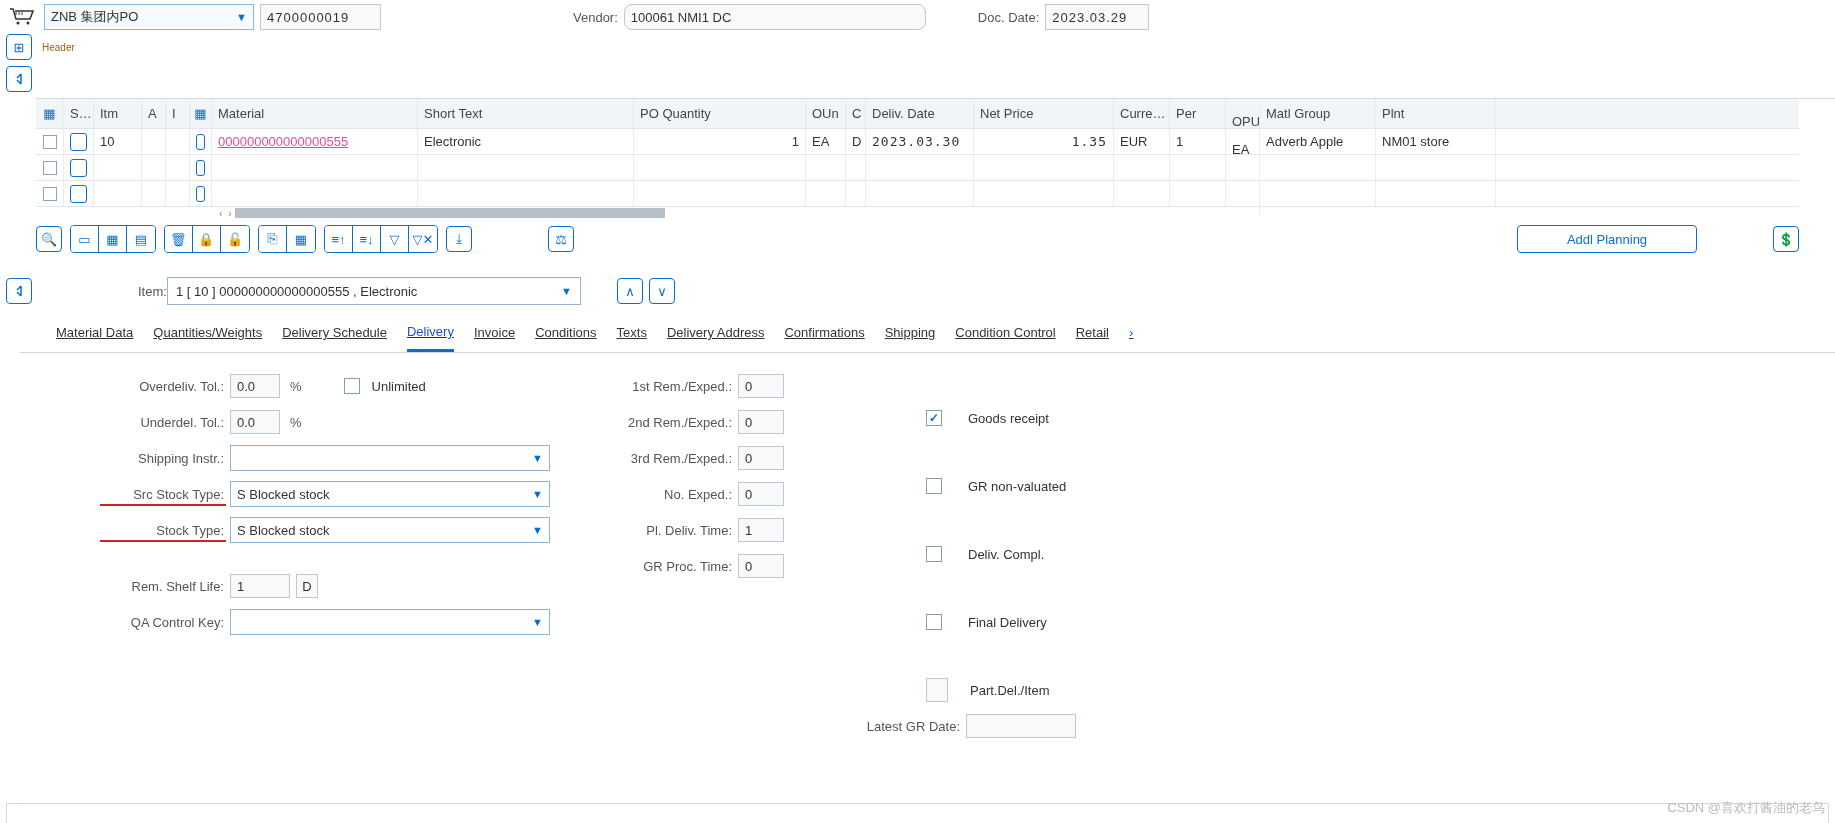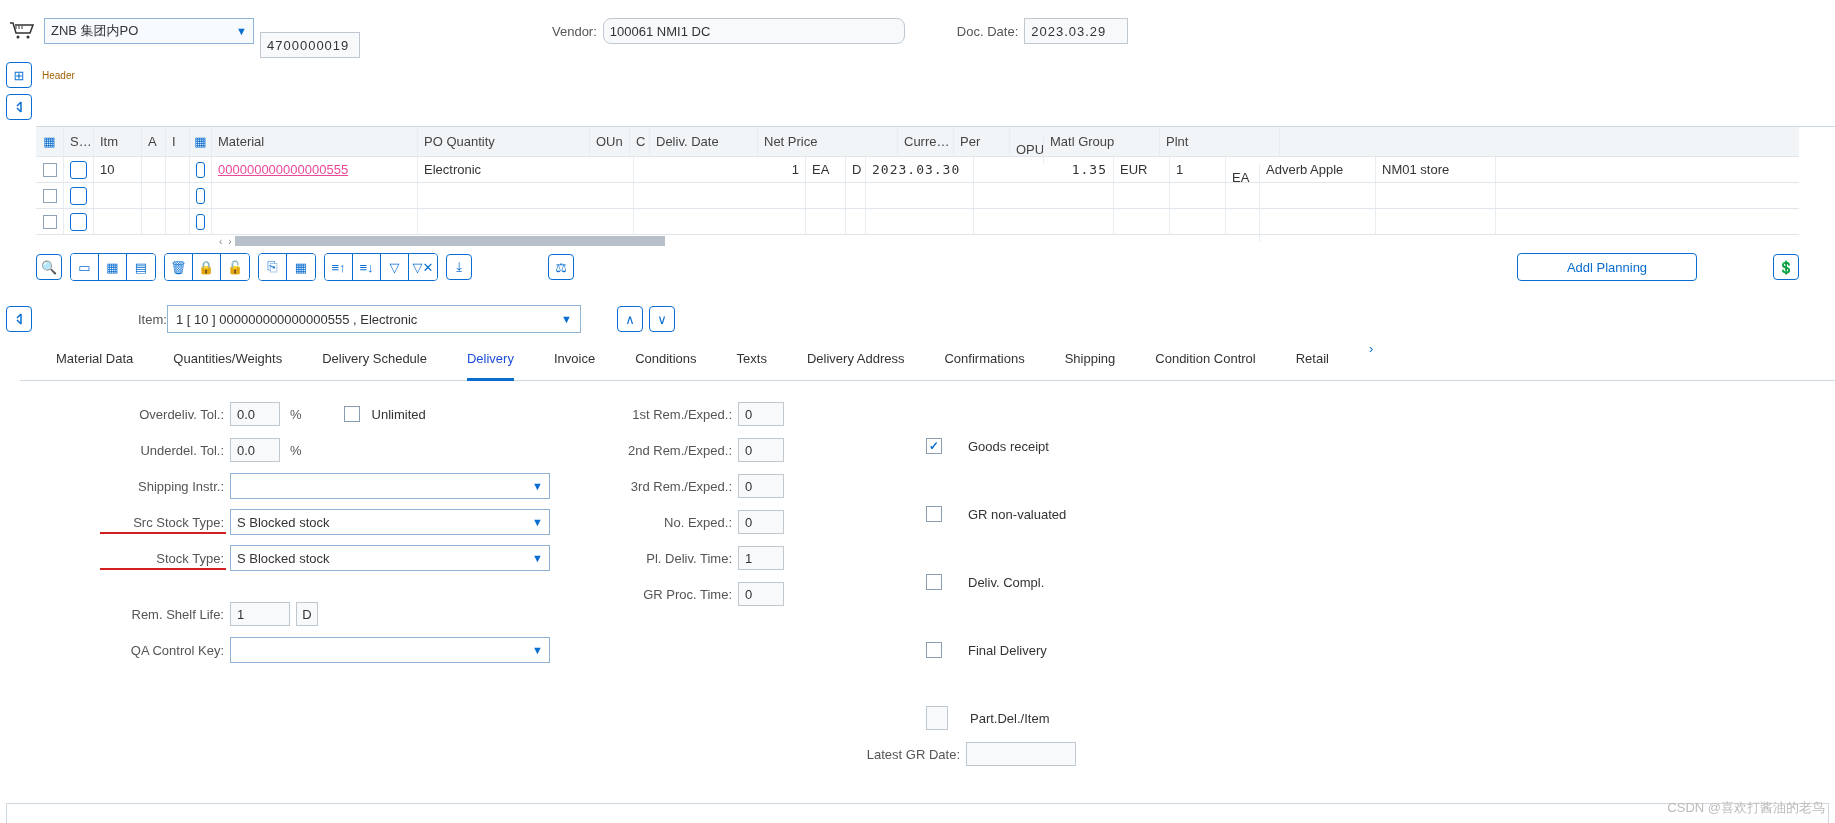--- a/index.html
+++ b/index.html
@@ -2,21 +2,21 @@
 <html><head>
 <meta charset="utf-8">
 <style>
 * { box-sizing: border-box; margin: 0; padding: 0; font-family: Arial, "Microsoft YaHei", sans-serif; font-size: 13px; }
 body { background: #fff; color: #333; width: 1835px; }
 .hdr-row { display: flex; align-items: center; padding: 4px 6px; gap: 6px; }
 .cart-icon { width: 32px; height: 24px; display: flex; align-items: center; justify-content: center; }
 .doctype-sel { display: flex; align-items: center; justify-content: space-between; width: 210px; height: 26px; border: 1px solid #8fb4d6; background: #f7fbff; padding: 0 6px; }
 .chev { color: #0a6ed1; font-size: 11px; }
 .txt-input { height: 26px; border: 1px solid #bfc7d0; background: #f7f9fb; padding: 0 6px; display: flex; align-items: center; }
-.po-num { width: 100px; font-family: monospace; letter-spacing: 1px; margin-top: 28px; }
+.po-num { width: 121px; font-family: monospace; letter-spacing: 1px; }
 .hdr-label { color: #555; }
 .vendor-box { width: 302px; border-radius: 8px; }
 .docdate-box { width: 104px; font-family: monospace; letter-spacing: 1px; }
 .icon-btn { width: 26px; height: 26px; border: 1px solid #0a6ed1; border-radius: 4px; color: #0a6ed1; display: flex; align-items: center; justify-content: center; background: #fff; cursor: pointer; font-size: 13px; }
 .hdr-sub { display: flex; align-items: center; padding: 0 6px; gap: 10px; }
 .hdr-text { font-size: 10px; color: #a16207; }
 
 
 .tbl-wrap { margin: 6px 0 0 36px; border-top: 1px solid #d0d8e0; }
 .tbl { display: flex; flex-direction: column; width: calc(100% - 36px); }
@@ -58,21 +58,21 @@
 .tool-group .ti:last-child { border-right: none; }
 .addl-btn { width: 180px; height: 28px; border: 1px solid #0a6ed1; border-radius: 4px; color: #0a6ed1; background: #fff; display: flex; align-items: center; justify-content: center; cursor: pointer; }
 .spacer { flex: 1; }
 
 
 .item-row { display: flex; align-items: center; padding: 18px 6px 8px 6px; }
 .item-sel { width: 414px; height: 28px; border: 1px solid #8fb4d6; display: flex; align-items: center; justify-content: space-between; padding: 0 8px; background: #fff; }
 .nav-group { display: flex; gap: 6px; margin-left: 36px; }
 
 
-.tabs { display: flex; padding: 0 36px; border-bottom: 1px solid #d0d8e0; gap: 40px; height: 40px; margin-left: 20px; }
+.tabs { display: flex; align-items: center; padding: 0 36px; border-bottom: 1px solid #d0d8e0; gap: 20px; height: 40px; margin-left: 20px; text-decoration: underline; }
 .tab { color: #333; cursor: pointer; padding: 10px 0; white-space: nowrap; }
 .tab.active { color: #1d4ed8; border-bottom: 3px solid #0a6ed1; margin-bottom: -1px; font-weight: 500; }
 .tab-more { color: #0a6ed1; }
 
 
 .form-area { display: flex; padding: 20px 0 0 60px; gap: 60px; }
 .form-col { display: flex; flex-direction: column; gap: 10px; }
 .form-line { display: flex; align-items: center; gap: 6px; height: 26px; }
 .f-label { width: 164px; text-align: right; color: #555; }
 .f-label-m { width: 122px; text-align: right; color: #555; }
@@ -142,20 +142,21 @@
           <div style="color:#0a6ed1">▦</div>
         </div>
       <div class="th col-s">S…</div>
       <div class="th col-itm">Itm</div>
       <div class="th col-a">A</div>
       <div class="th col-i">I</div>
       <div class="th col-mat-icon">
           <span style="color:#0a6ed1">▦</span>
         </div>
       <div class="th col-mat">Material</div>
+      <div class="th col-short">Short Text</div>
       <div class="th col-poq" style="justify-content:flex-start">PO Quantity</div>
       <div class="th col-oun">OUn</div>
       <div class="th col-c">C</div>
       <div class="th col-deliv">Deliv. Date</div>
       <div class="th col-netp" style="justify-content:flex-start">Net Price</div>
       <div class="th col-curr">Curre…</div>
       <div class="th col-per">Per</div>
       <div class="th col-opu">OPU</div>
       <div class="th col-matg">Matl Group</div>
       <div class="th col-plnt">Plnt</div>

